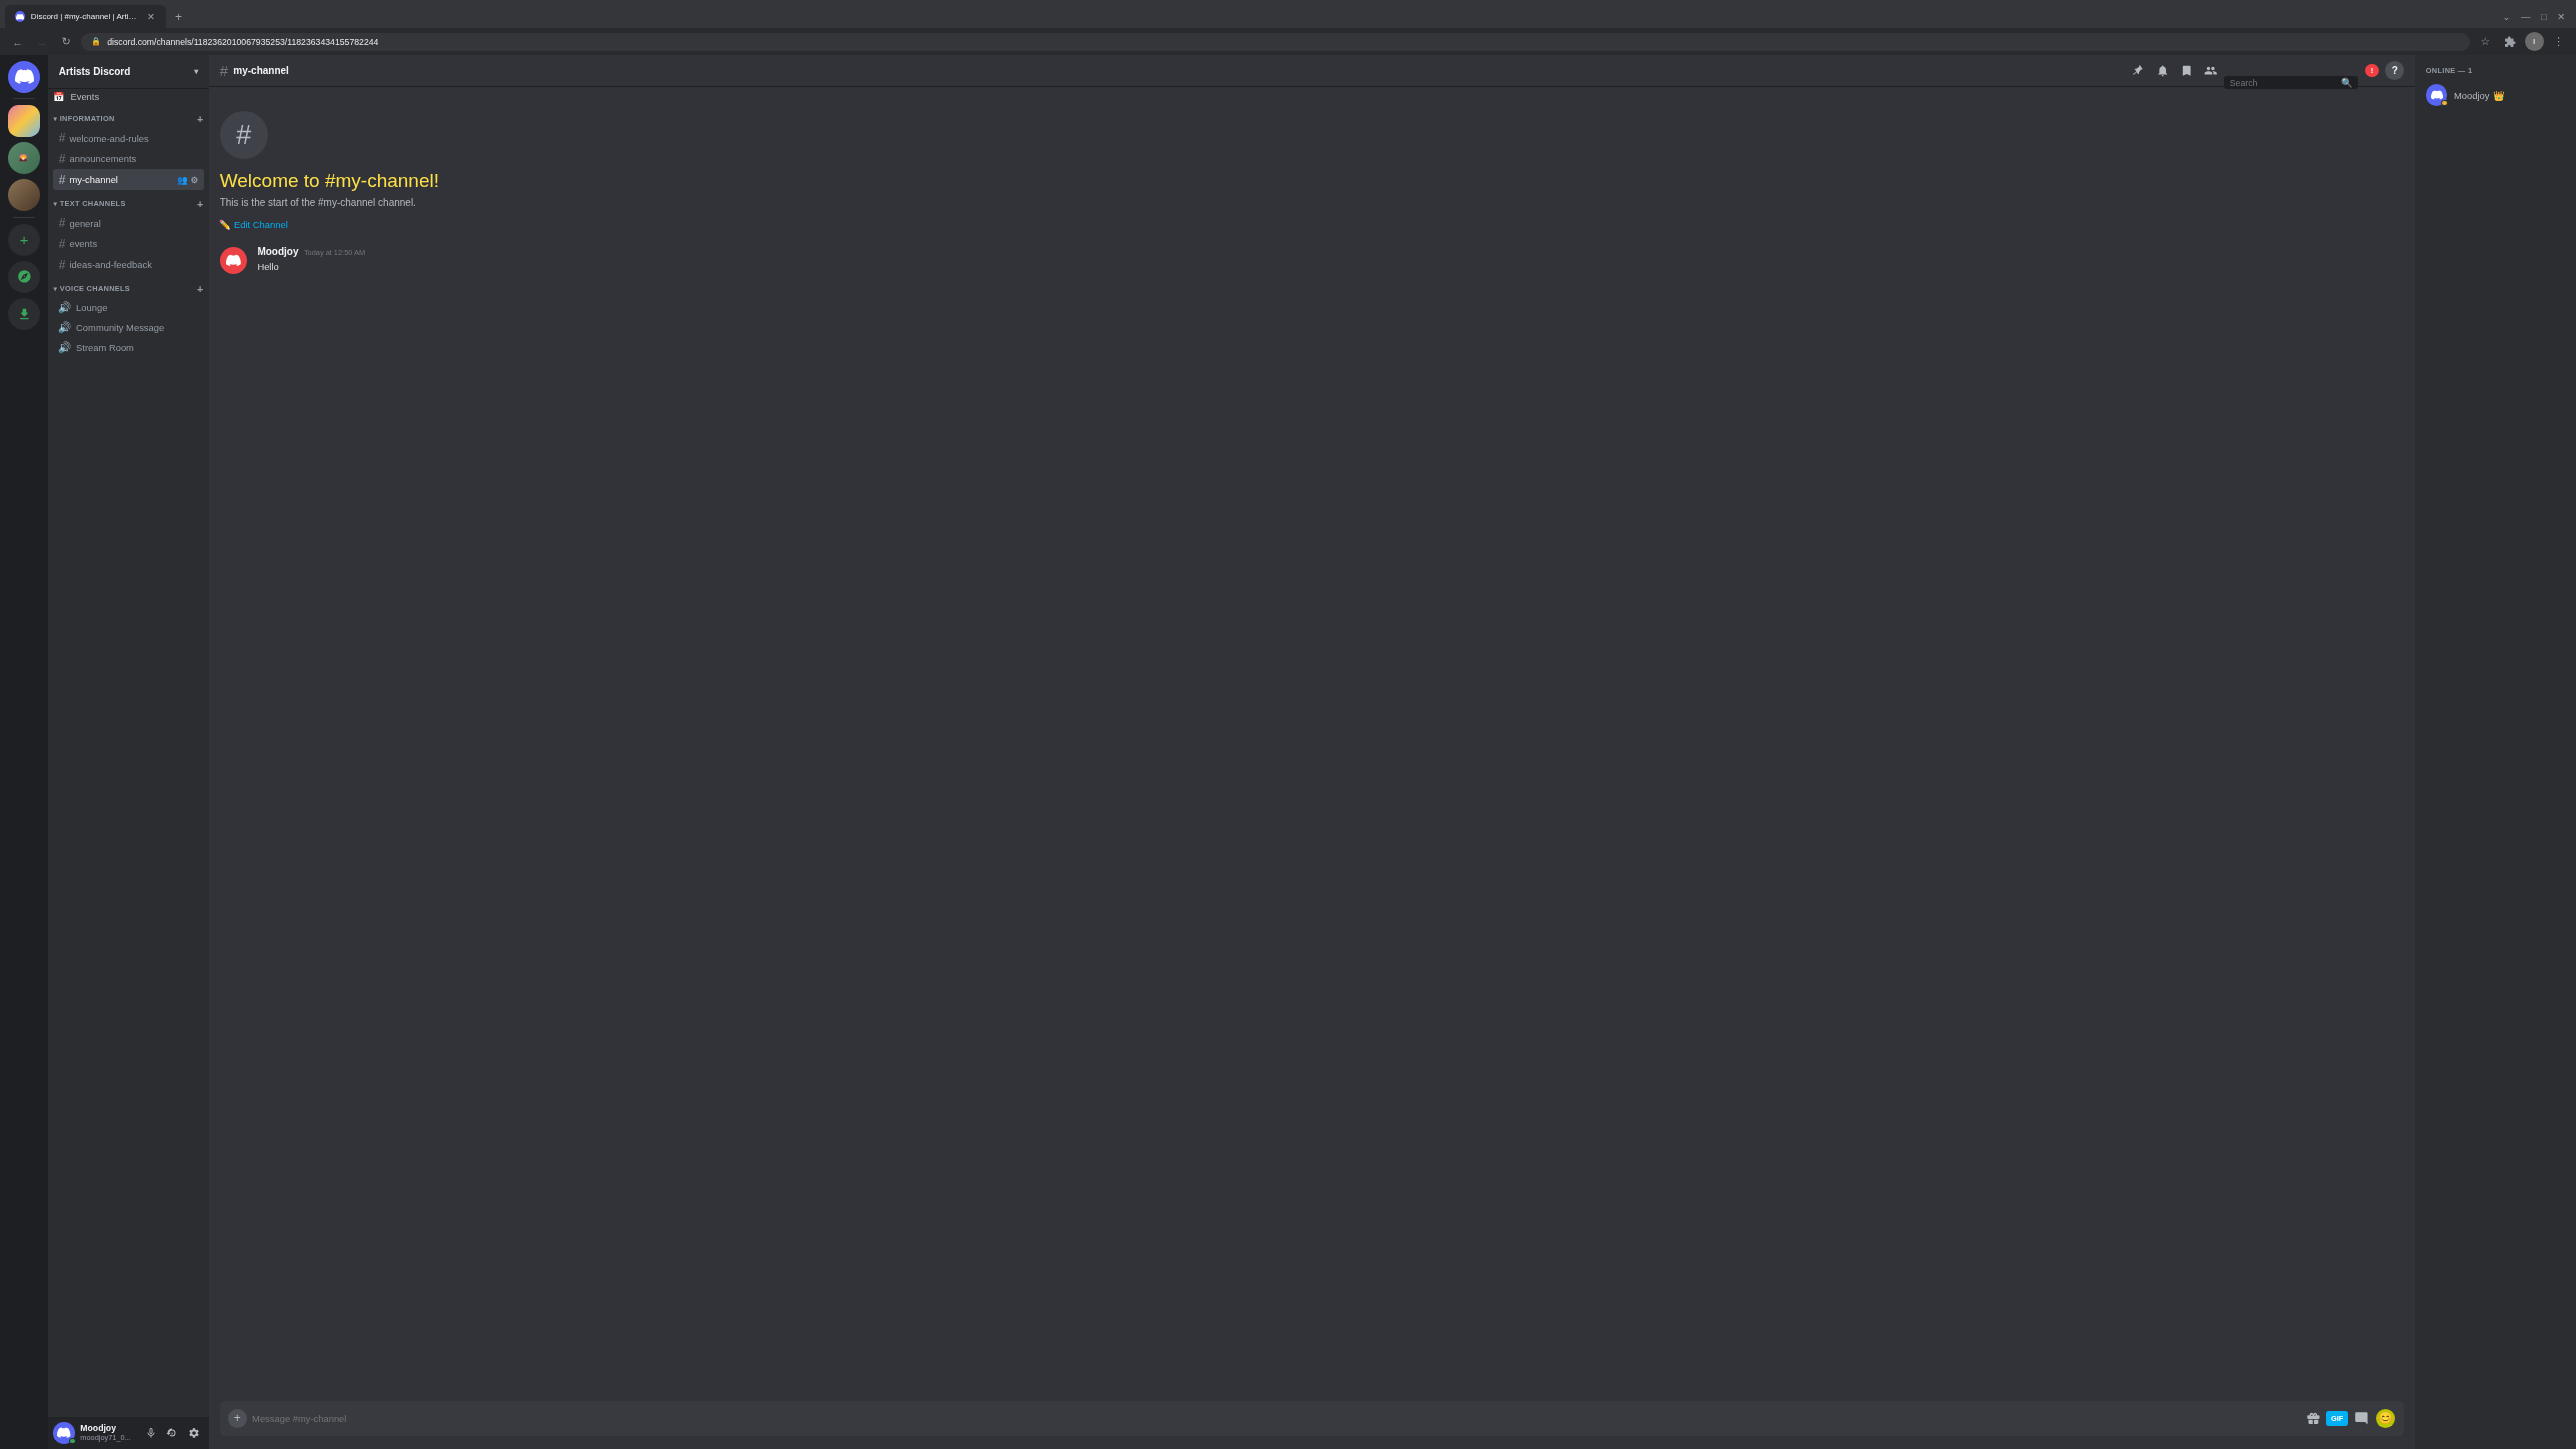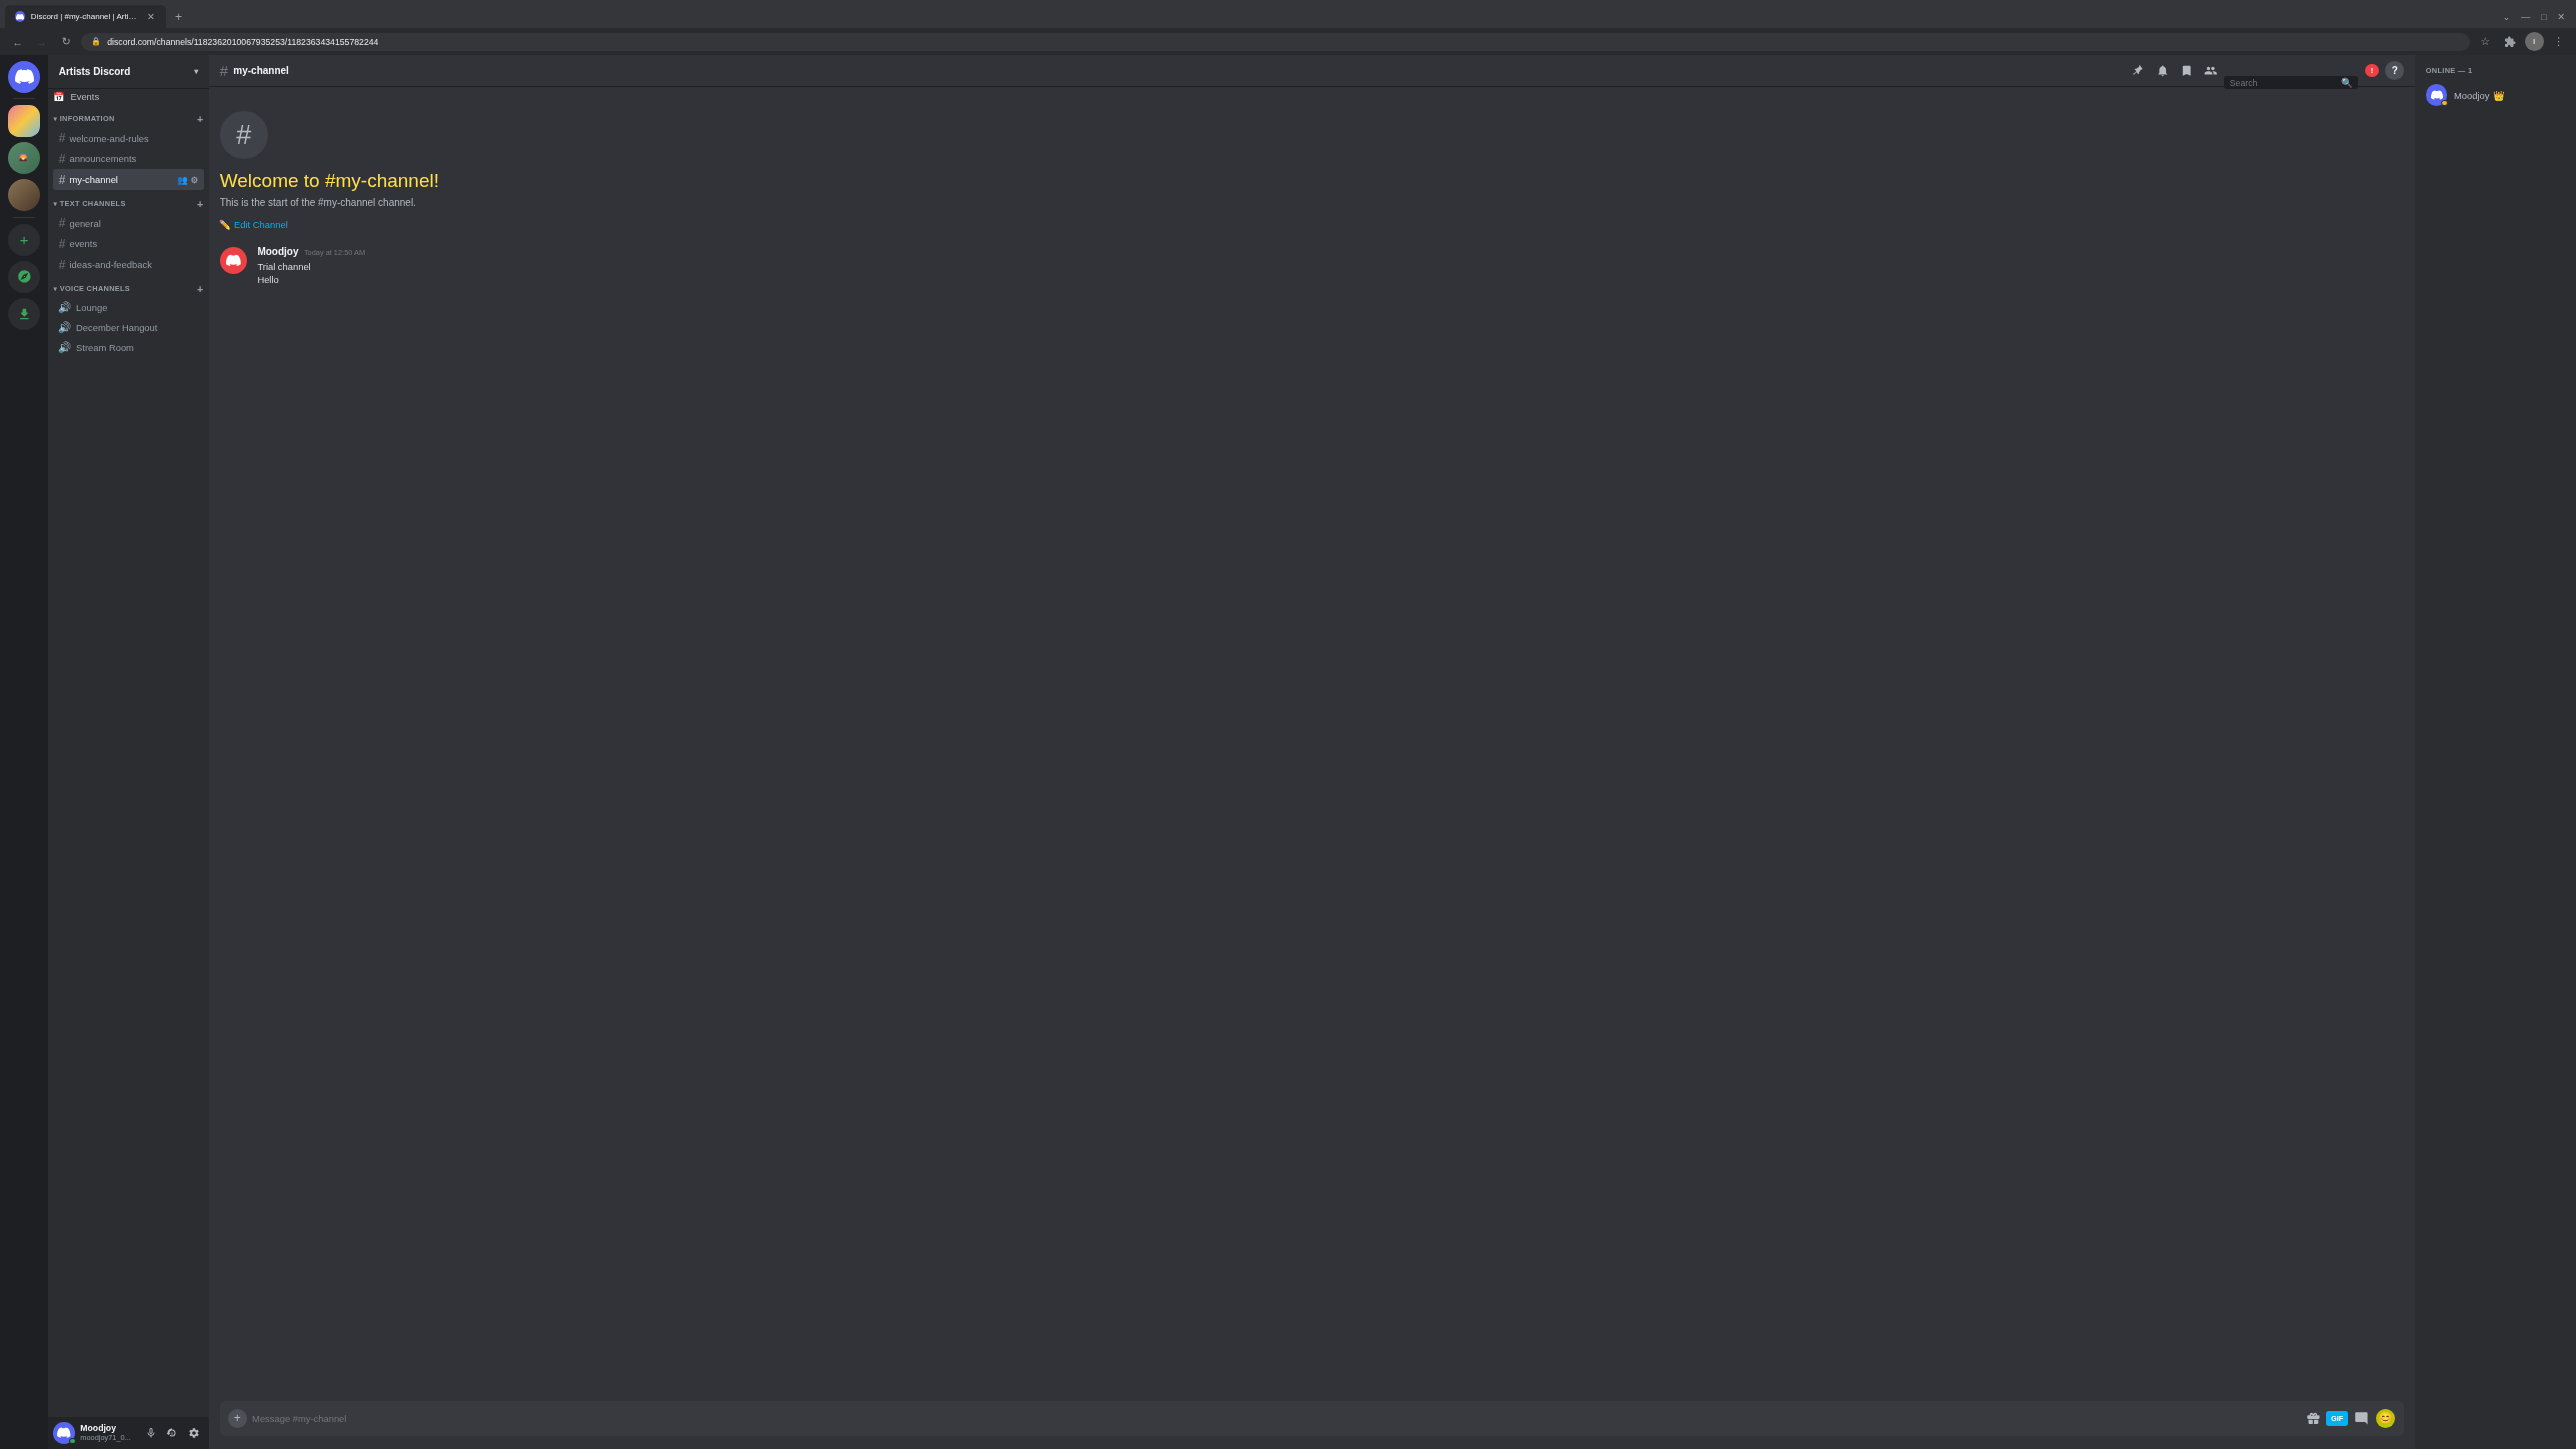--- a/index.html
+++ b/index.html
@@ -784,21 +784,21 @@
           <span>VOICE CHANNELS</span>
         </div>
         <span class="category-add">+</span>
       </div>
       <div class="channel-item">
         <span class="channel-speaker">🔊</span>
         <span>Lounge</span>
       </div>
       <div class="channel-item">
         <span class="channel-speaker">🔊</span>
-        <span>December Hangout</span>
+        <span>Community Message</span>
       </div>
       <div class="channel-item">
         <span class="channel-speaker">🔊</span>
         <span>Stream Room</span>
       </div>
     </div>
 
     <div class="user-area">
       <div class="user-avatar" style="background:#5865f2;">
         <svg width="13.4" height="13.4" viewBox="0 0 24 24" fill="white">
@@ -885,21 +885,20 @@
         <div class="message-avatar" style="background:#ed4245;">
           <svg width="14.8" height="14.8" viewBox="0 0 24 24" fill="white">
               <path d="M20.317 4.37a19.791 19.791 0 00-4.885-1.515.074.074 0 00-.079.037c-.21.375-.444.864-.608 1.25a18.27 18.27 0 00-5.487 0 12.64 12.64 0 00-.617-1.25.077.077 0 00-.079-.037A19.736 19.736 0 003.677 4.37a.07.07 0 00-.032.027C.533 9.046-.32 13.58.099 18.057a.082.082 0 00.031.057 19.9 19.9 0 005.993 3.03.078.078 0 00.084-.028c.462-.63.874-1.295 1.226-1.994a.076.076 0 00-.041-.106 13.107 13.107 0 01-1.872-.892.077.077 0 01-.008-.128 10.2 10.2 0 00.372-.292.074.074 0 01.077-.01c3.928 1.793 8.18 1.793 12.062 0a.074.074 0 01.078.01c.12.098.246.198.373.292a.077.077 0 01-.006.127 12.299 12.299 0 01-1.873.892.077.077 0 00-.041.107c.36.698.772 1.362 1.225 1.993a.076.076 0 00.084.028 19.839 19.839 0 006.002-3.03.077.077 0 00.032-.054c.5-5.177-.838-9.674-3.549-13.66a.061.061 0 00-.031-.03z"></path>
             </svg>
         </div>
         <div class="message-content">
           <div class="message-header">
             <span class="message-author">Moodjoy</span>
             <span class="message-timestamp">Today at 12:50 AM</span>
           </div>
-          <div class="message-text">Trial channel</div>
           <div class="message-text">Hello</div>
         </div>
       </div>
     </div>
 
     <div class="message-input-area">
       <div class="message-input-box">
         <div class="message-input-add">+</div>
         <input class="message-input-field" type="text" placeholder="Message #my-channel" style="">
         <div class="message-input-actions">

